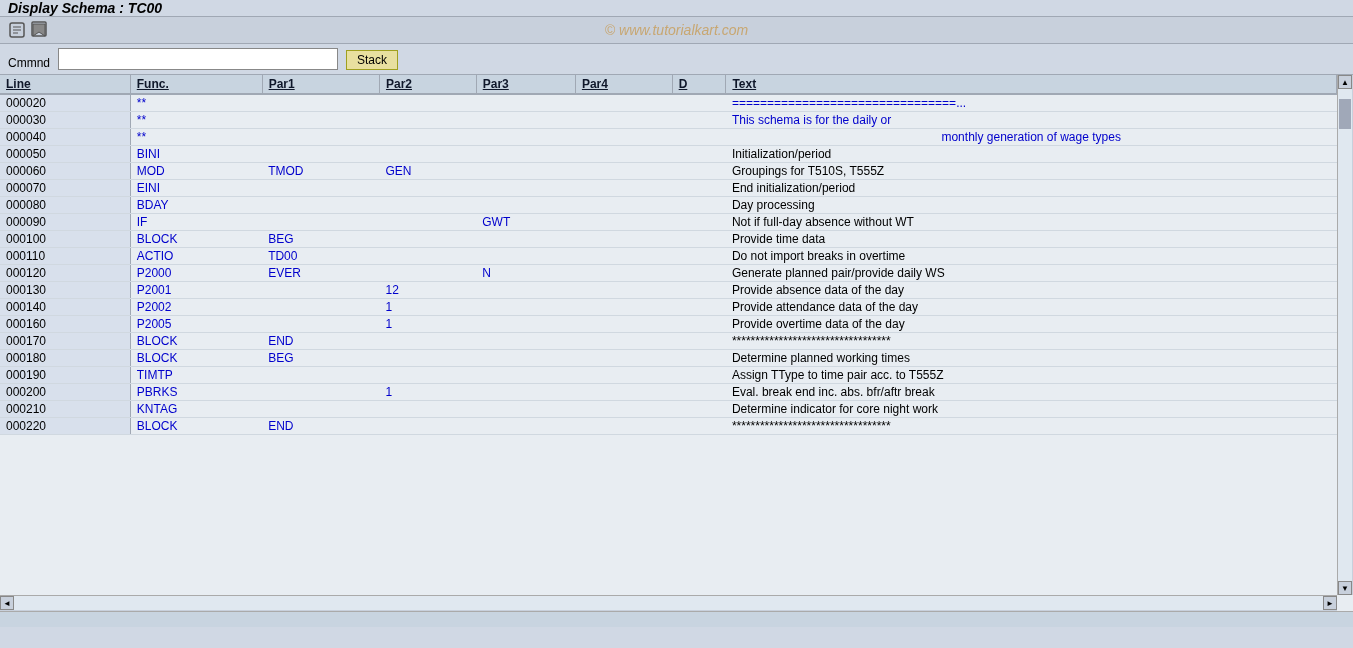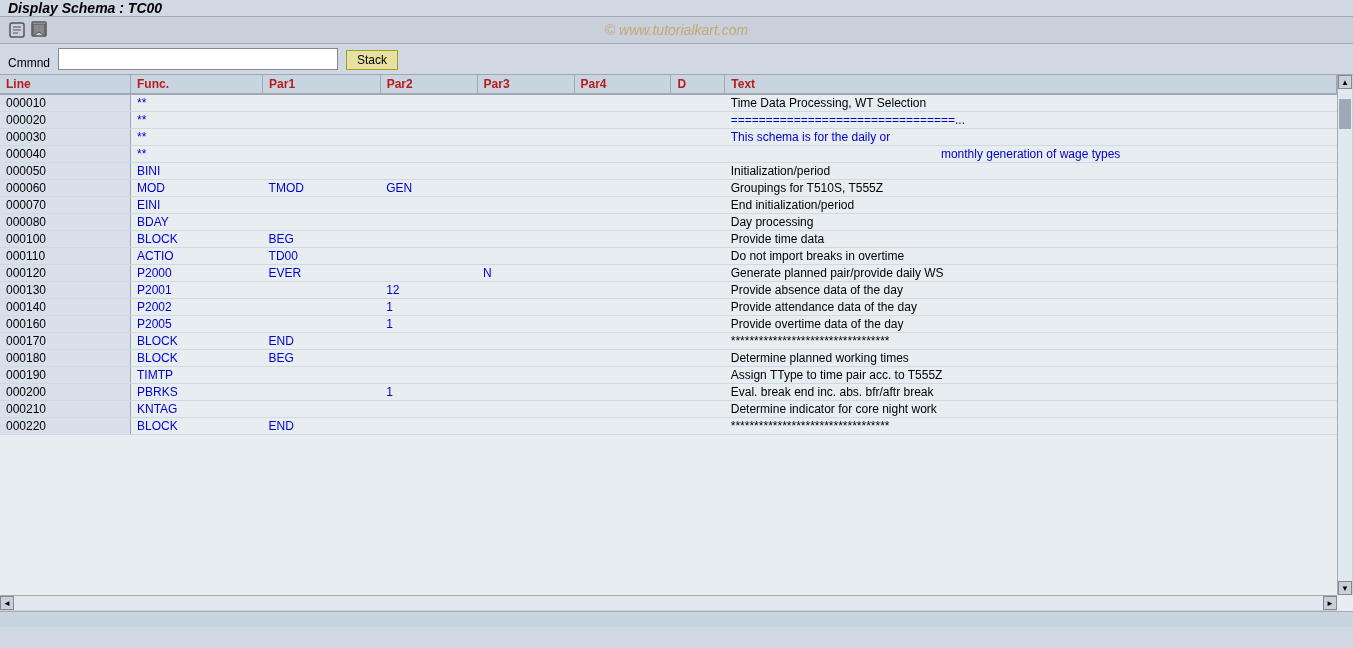--- a/index.html
+++ b/index.html
@@ -71,22 +71,23 @@
     }
     thead tr {
       background: #c8d4e0;
     }
     thead th {
       text-align: left;
       padding: 2px 6px;
       border-right: 1px solid #a0a8b4;
       border-bottom: 2px solid #a0a8b4;
       font-weight: bold;
-      color: #b91c1c;
+      color: #0f172a;
       white-space: nowrap;
+      text-decoration: underline;
     }
     tbody tr {
       background: #e8edf2;
     }
     td {
       padding: 1px 6px;
       border-bottom: 1px solid #d0d8e0;
       white-space: nowrap;
       color: #000;
     }
@@ -243,30 +244,20 @@
           <th>Func.</th>
           <th>Par1</th>
           <th>Par2</th>
           <th>Par3</th>
           <th>Par4</th>
           <th>D</th>
           <th>Text</th>
         </tr>
       </thead>
       <tbody id="table-body">
-      <tr>
-            <td class="line-col">000010</td>
-            <td class="func-col">**</td>
-            <td class="par-col"></td>
-            <td class="par-col"></td>
-            <td class="par-col"></td>
-            <td class="par-col"></td>
-            <td></td>
-            <td style="color: rgb(0, 0, 0);">Time Data Processing, WT Selection</td>
-          </tr>
           <tr>
             <td class="line-col">000020</td>
             <td class="func-col">**</td>
             <td class="par-col"></td>
             <td class="par-col"></td>
             <td class="par-col"></td>
             <td class="par-col"></td>
             <td></td>
             <td style="color: rgb(0, 0, 204);">================================...</td>
           </tr>
@@ -322,20 +313,30 @@
           </tr>
           <tr>
             <td class="line-col">000080</td>
             <td class="func-col">BDAY</td>
             <td class="par-col"></td>
             <td class="par-col"></td>
             <td class="par-col"></td>
             <td class="par-col"></td>
             <td></td>
             <td style="color: rgb(0, 0, 0);">Day processing</td>
+          </tr>
+          <tr>
+            <td class="line-col">000090</td>
+            <td class="func-col">IF</td>
+            <td class="par-col"></td>
+            <td class="par-col"></td>
+            <td class="par-col">GWT</td>
+            <td class="par-col"></td>
+            <td></td>
+            <td style="color: rgb(0, 0, 0);">Not if full-day absence without WT</td>
           </tr>
           <tr>
             <td class="line-col">000100</td>
             <td class="func-col">BLOCK</td>
             <td class="par-col">BEG</td>
             <td class="par-col"></td>
             <td class="par-col"></td>
             <td class="par-col"></td>
             <td></td>
             <td style="color: rgb(0, 0, 0);">Provide time data</td>

